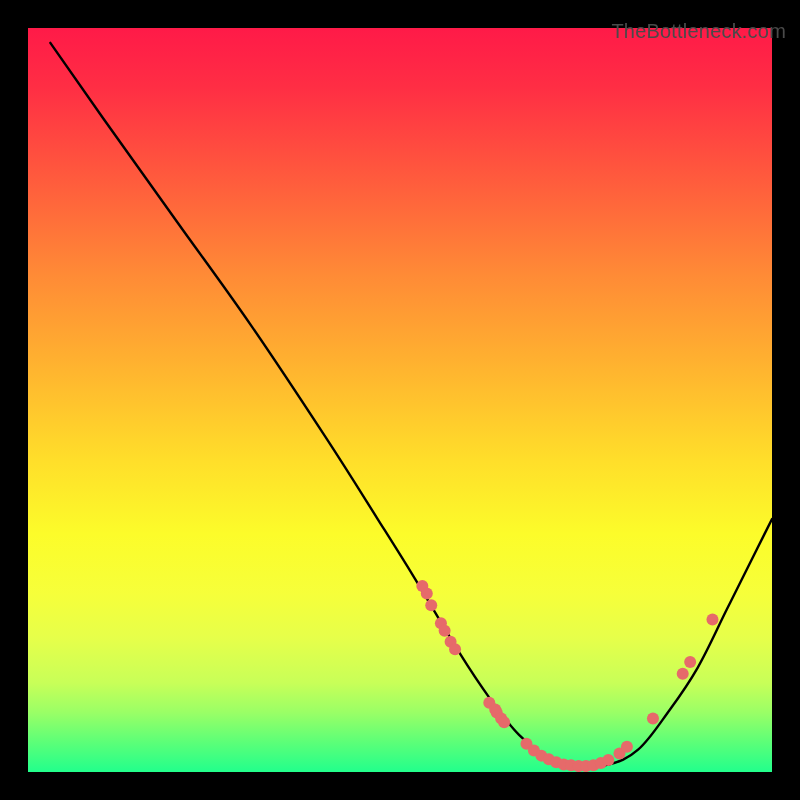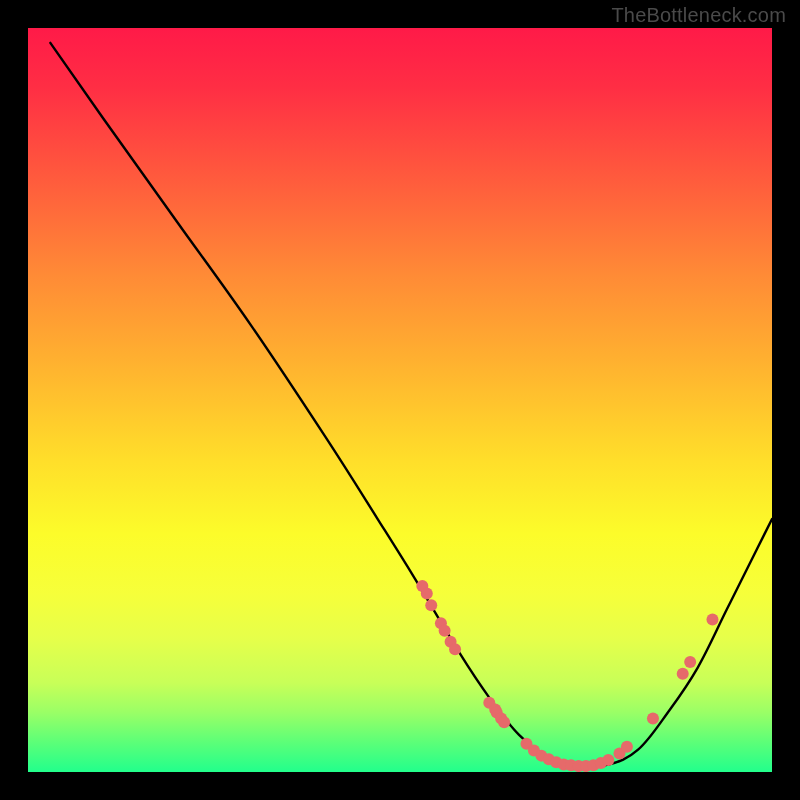--- a/index.html
+++ b/index.html
@@ -6,21 +6,21 @@
   body {
     width: 800px;
     height: 800px;
     background: #000;
     position: relative;
     font-family: Arial, sans-serif;
     overflow: hidden;
   }
   .watermark {
     position: absolute;
-    top: 4px;
+    top: 20px;
     right: 14px;
     color: #4a4a4a;
     font-size: 20px;
     font-weight: 500;
     z-index: 10;
     letter-spacing: 0.2px;
   }
   .plot-area {
     position: absolute;
     top: 28px;

